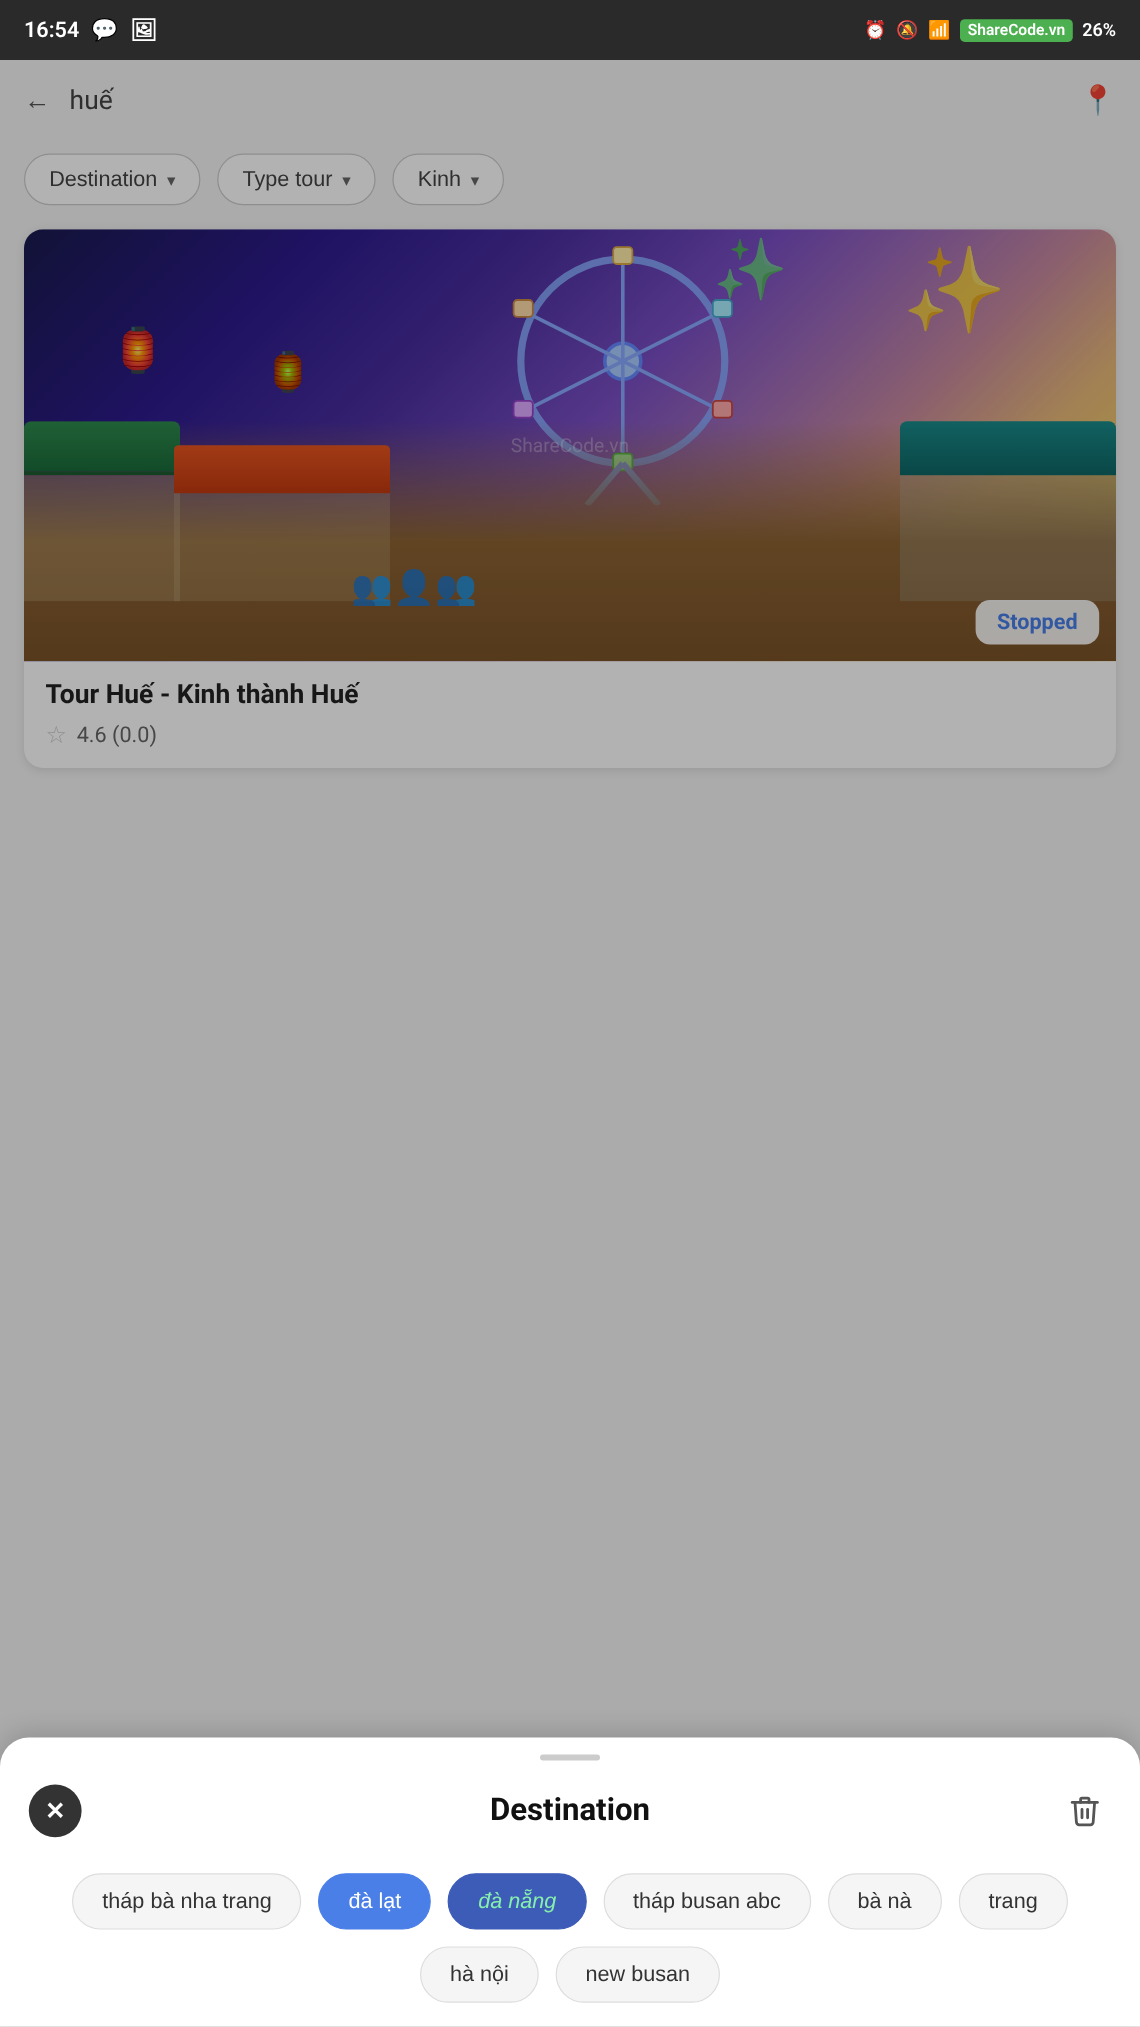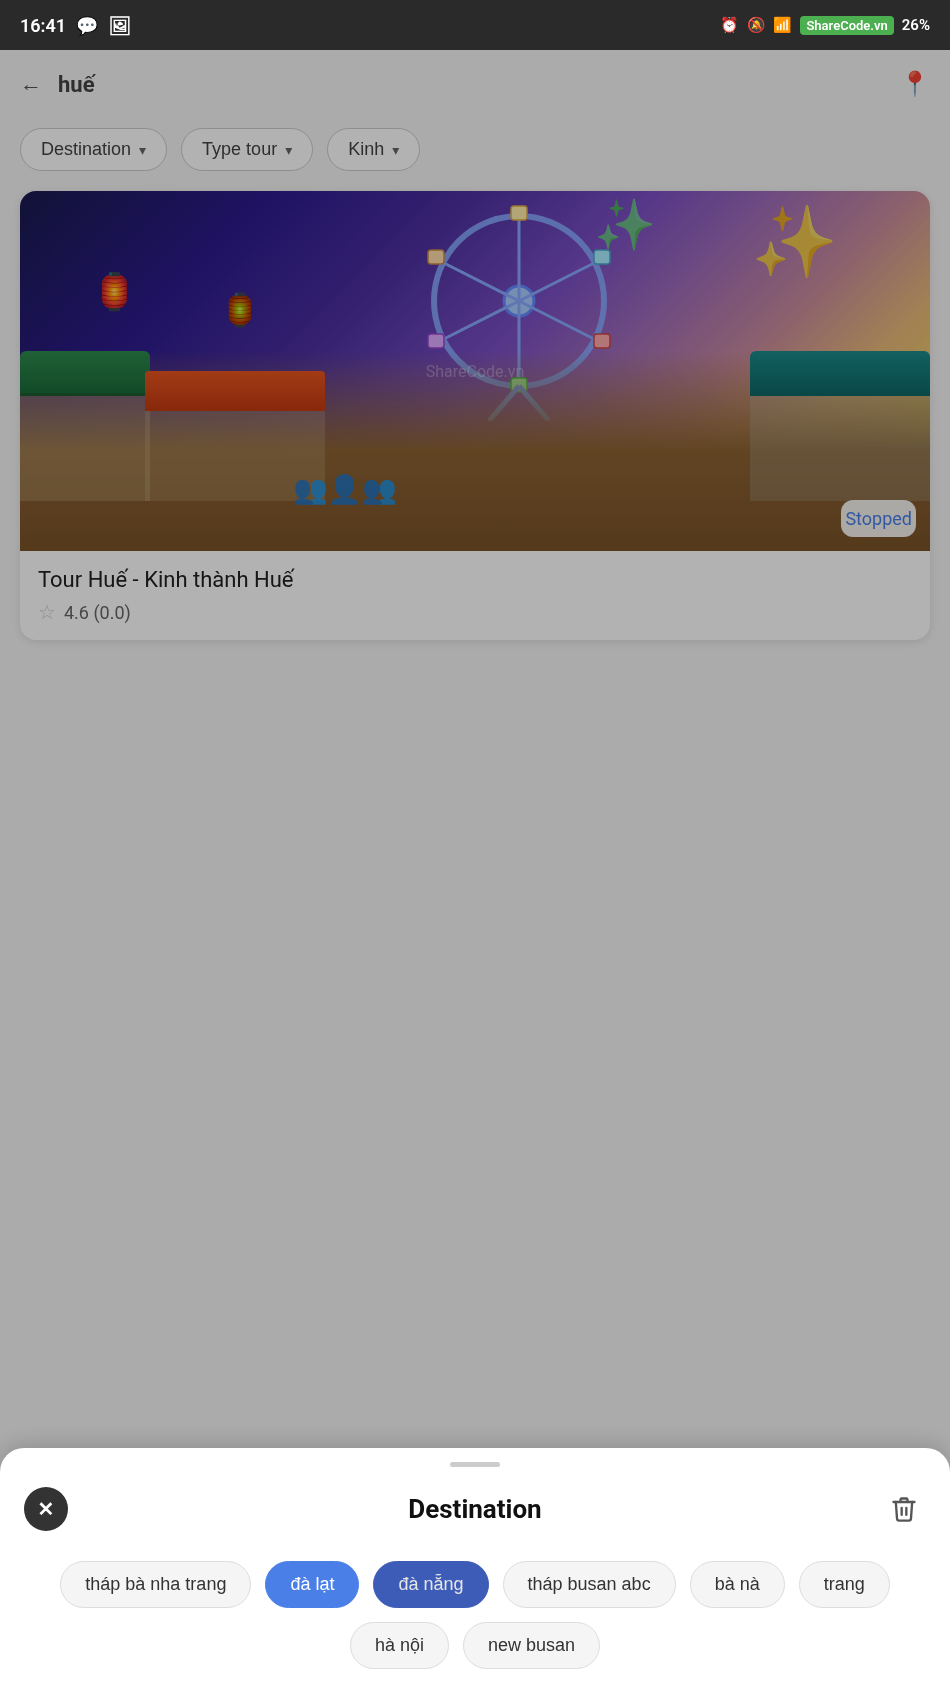--- a/index.html
+++ b/index.html
@@ -47,21 +47,21 @@
       font-size: 22px;
       color: #555;
       cursor: pointer;
       background: none;
       border: none;
     }
     .search-text {
       flex: 1;
       font-size: 22px;
       color: #444;
-      font-weight: 700;
+      font-weight: 400;
     }
     .location-icon {
       font-size: 24px;
       color: #888;
     }
 
     
     .filter-row {
       padding: 10px 20px 20px;
       display: flex;
@@ -102,44 +102,44 @@
       overflow: hidden;
     }
     .tour-image-scene {
       position: absolute;
       inset: 0;
       overflow: hidden;
     }
     .stopped-badge {
       background: rgba(255,255,255,0.92);
       border-radius: 12px;
-      padding: 8px 4px;
+      padding: 8px 18px;
       font-size: 18px;
       color: #4a7fe8;
-      font-weight: 400;
+      font-weight: 700;
       position: relative;
       z-index: 2;
       margin-left: 48px;
     }
     .watermark {
       position: absolute;
       top: 50%;
       left: 50%;
       transform: translate(-50%, -50%);
       color: rgba(255,255,255,0.3);
       font-size: 16px;
       z-index: 1;
       pointer-events: none;
     }
     .tour-info {
       padding: 16px 18px;
     }
     .tour-title {
       font-size: 22px;
-      font-weight: 400;
+      font-weight: 700;
       color: #222;
       margin-bottom: 8px;
     }
     .tour-rating {
       display: flex;
       align-items: center;
       gap: 8px;
       font-size: 18px;
       color: #666;
     }
@@ -233,21 +233,22 @@
       font-weight: 500;
     }
     .dest-chip.active-blue {
       background: #4a7fe8;
       border-color: #4a7fe8;
       color: white;
     }
     .dest-chip.active-dark-blue {
       background: #3d5cb8;
       border-color: #3d5cb8;
-      color: #e5e5e5;
+      color: #86efac;
+      font-style: italic;
     }
 
     
     .confirmation-btn {
       margin: 20px 20px 30px;
       background: #4a7fe8;
       color: white;
       border: none;
       border-radius: 16px;
       width: calc(100% - 40px);
@@ -265,21 +266,21 @@
       top: 10px;
       left: 50%;
       transform: translateX(-30%);
     }
   </style>
 </head>
 <body>
 
 <div class="status-bar">
   <div class="status-bar-left">
-    <span>16:41</span>
+    <span>16:54</span>
     <span>💬</span>
     <span>🖼</span>
   </div>
   <div class="status-bar-right">
     <span>⏰</span>
     <span>🔕</span>
     <span>📶</span>
     <span style="font-size:13px;background:#4CAF50;padding:2px 6px;border-radius:4px;">ShareCode.vn</span>
     <span>26%</span>
   </div>

